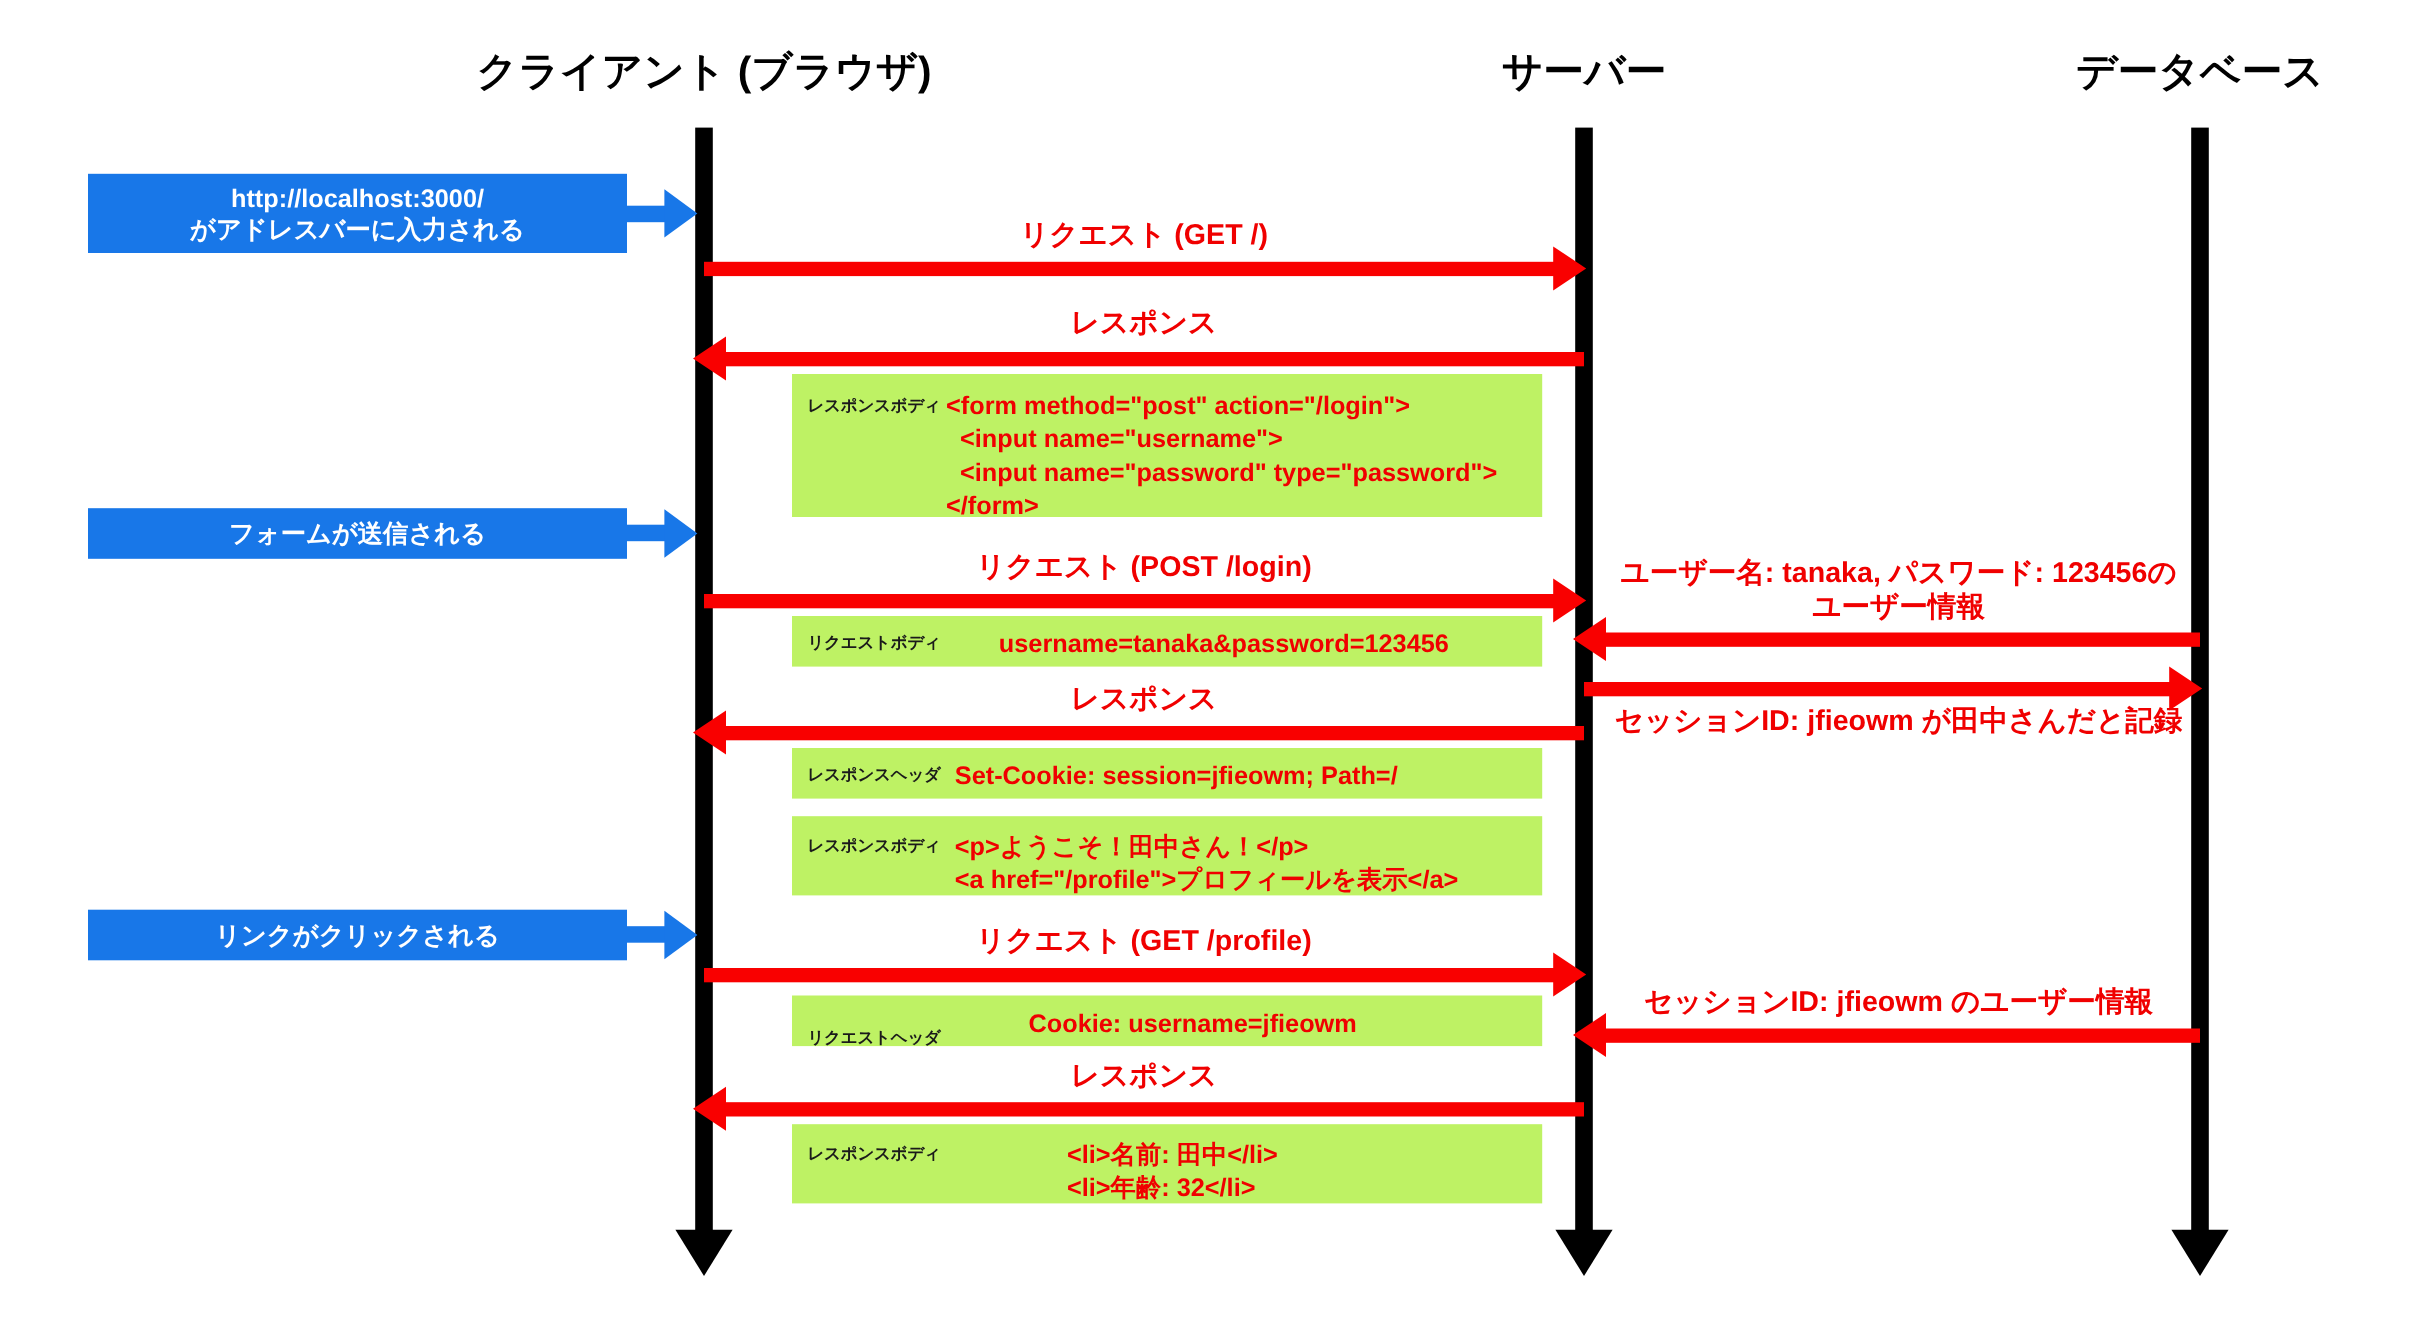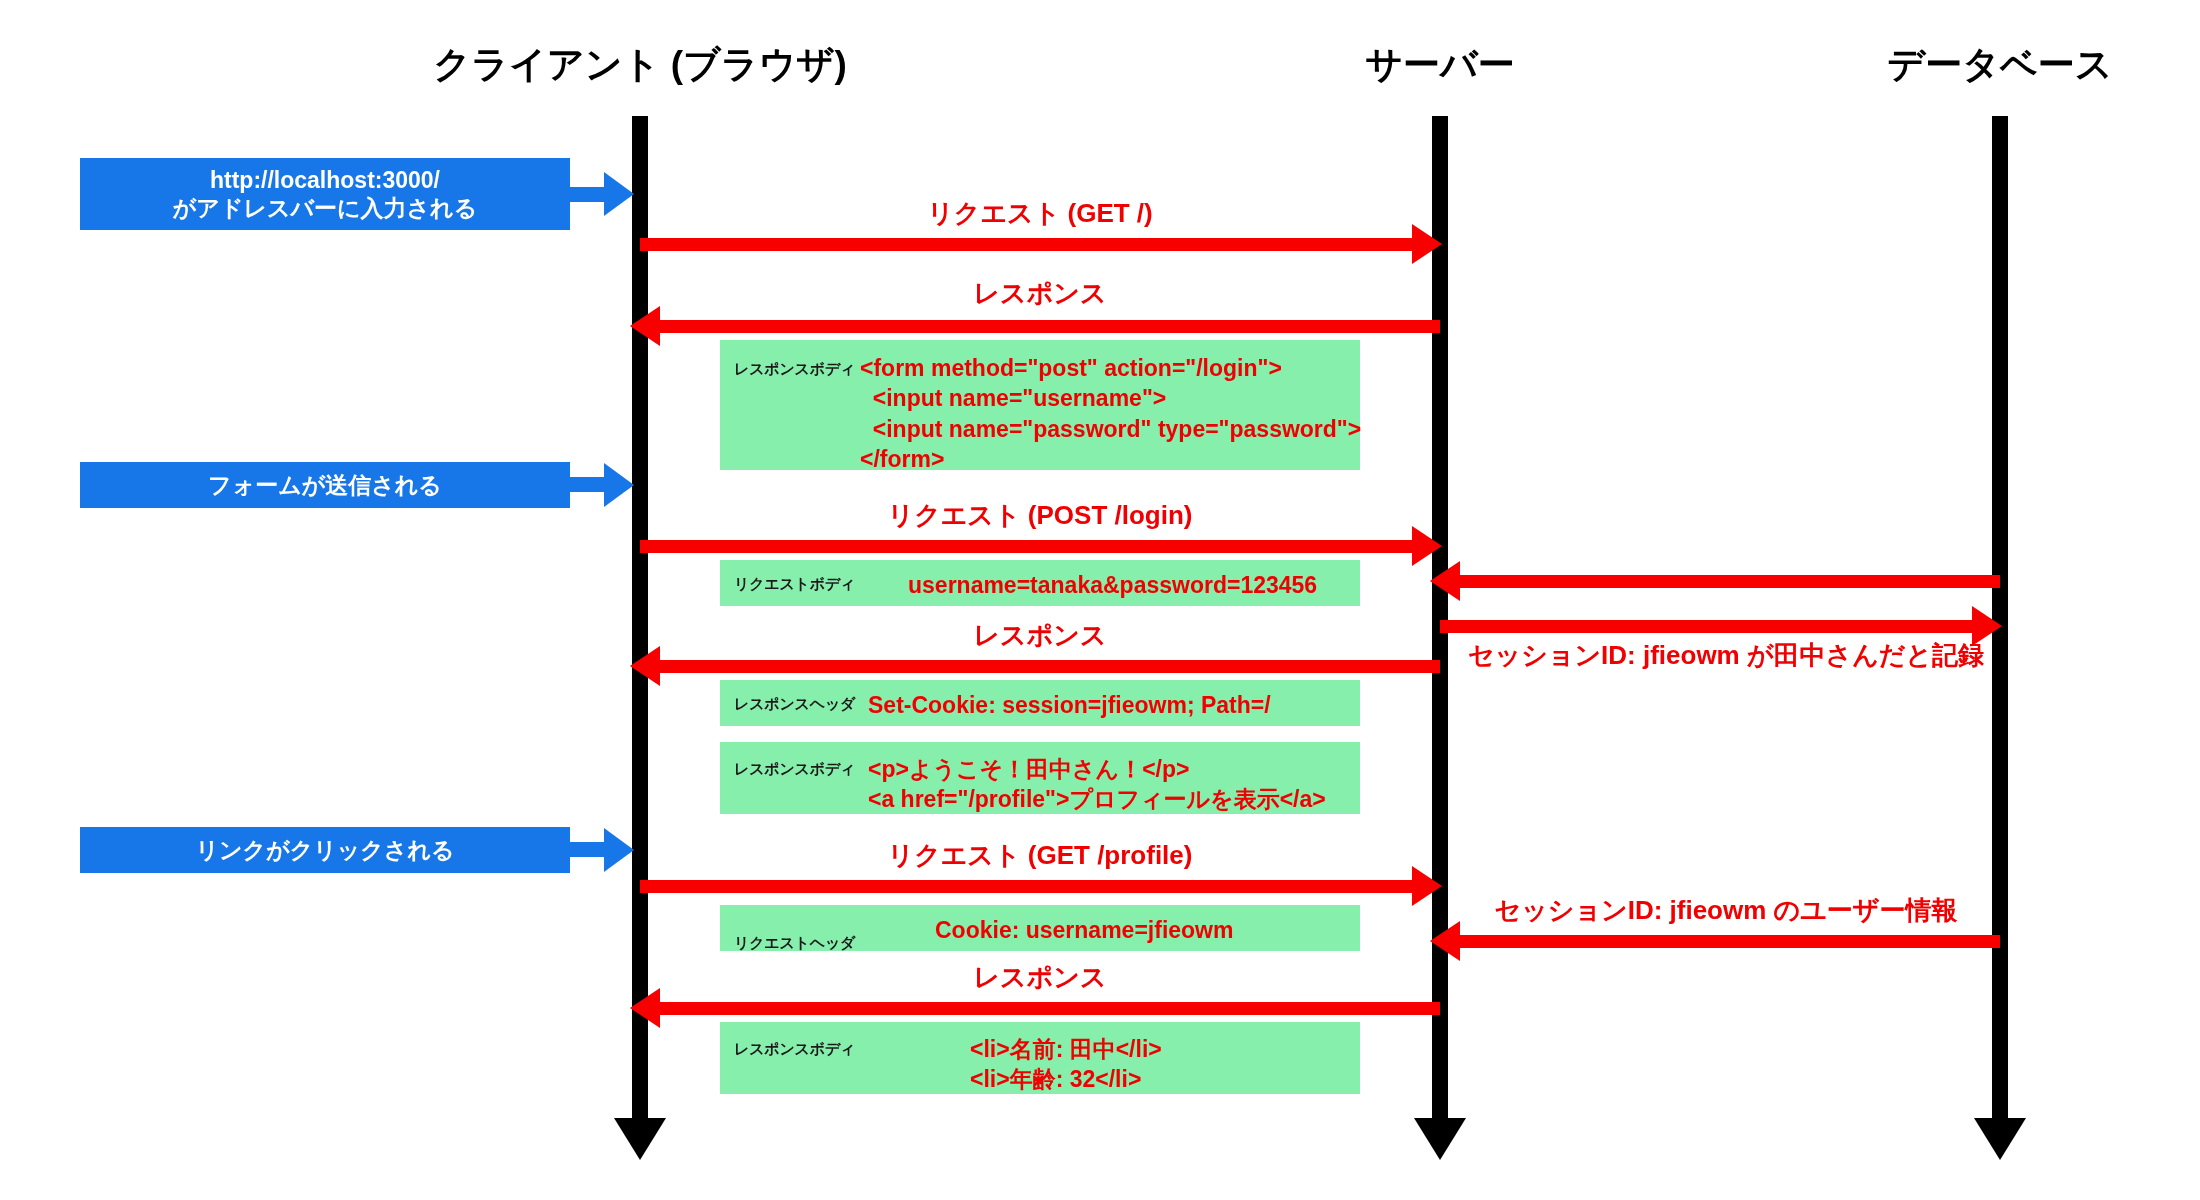--- a/index.html
+++ b/index.html
@@ -55,22 +55,22 @@
   .blue-line{position:absolute;height:15px;background:#1877e8;}
   .blue-head{
     position:absolute;width:0;height:0;
     border-top:22px solid transparent;
     border-bottom:22px solid transparent;
     border-left:30px solid #1877e8;
   }
 
   
   .note{
-    position:absolute;background:#86efac;
-    display:flex;align-items:center;
+    position:absolute;background:#bef264;
+    display:flex;align-items:center;padding-left:42px;
   }
   .note-label{
     position:absolute;left:14px;
     font-size:15px;font-weight:bold;color:#1a1a1a;
     white-space:nowrap;letter-spacing:-0.2px;
   }
   .note-code{
     position:absolute;
     color:#f00000;font-weight:bold;font-size:23px;
     white-space:pre;line-height:1.32;
@@ -116,20 +116,22 @@
   </div>
 
   <div class="blue-box" style="left:80px;top:462px;width:490px;height:46px;">フォームが送信される</div>
   <div class="blue-line" style="left:570px;top:477px;width:50px;"></div>
   <div class="blue-head" style="left:604px;top:463px;"></div>
 
   <div class="msg-label" style="left:1040px;top:500px;">リクエスト (POST /login)</div>
   <div class="msg-line" style="left:640px;top:540px;width:780px;"></div>
   <div class="msg-head-right" style="left:1412px;top:526px;"></div>
 
+  <div class="msg-label" style="left:1726px;top:505px;">ユーザー名: tanaka, パスワード: 123456の
+ユーザー情報</div>
   <div class="msg-line" style="left:1460px;top:575px;width:540px;"></div>
   <div class="msg-head-left" style="left:1430px;top:561px;"></div>
 
   <div class="msg-line" style="left:1440px;top:620px;width:540px;"></div>
   <div class="msg-head-right" style="left:1972px;top:606px;"></div>
   <div class="msg-label" style="left:1726px;top:640px;text-align:right;">セッションID: jfieowm が田中さんだと記録</div>
 
   <div class="note" style="left:720px;top:560px;width:640px;height:46px;">
     <span class="note-label" style="top:15px;">リクエストボディ</span>
     <span class="note-code" style="left:148px;top:10px;margin-left:40px;">username=tanaka&amp;password=123456</span>

